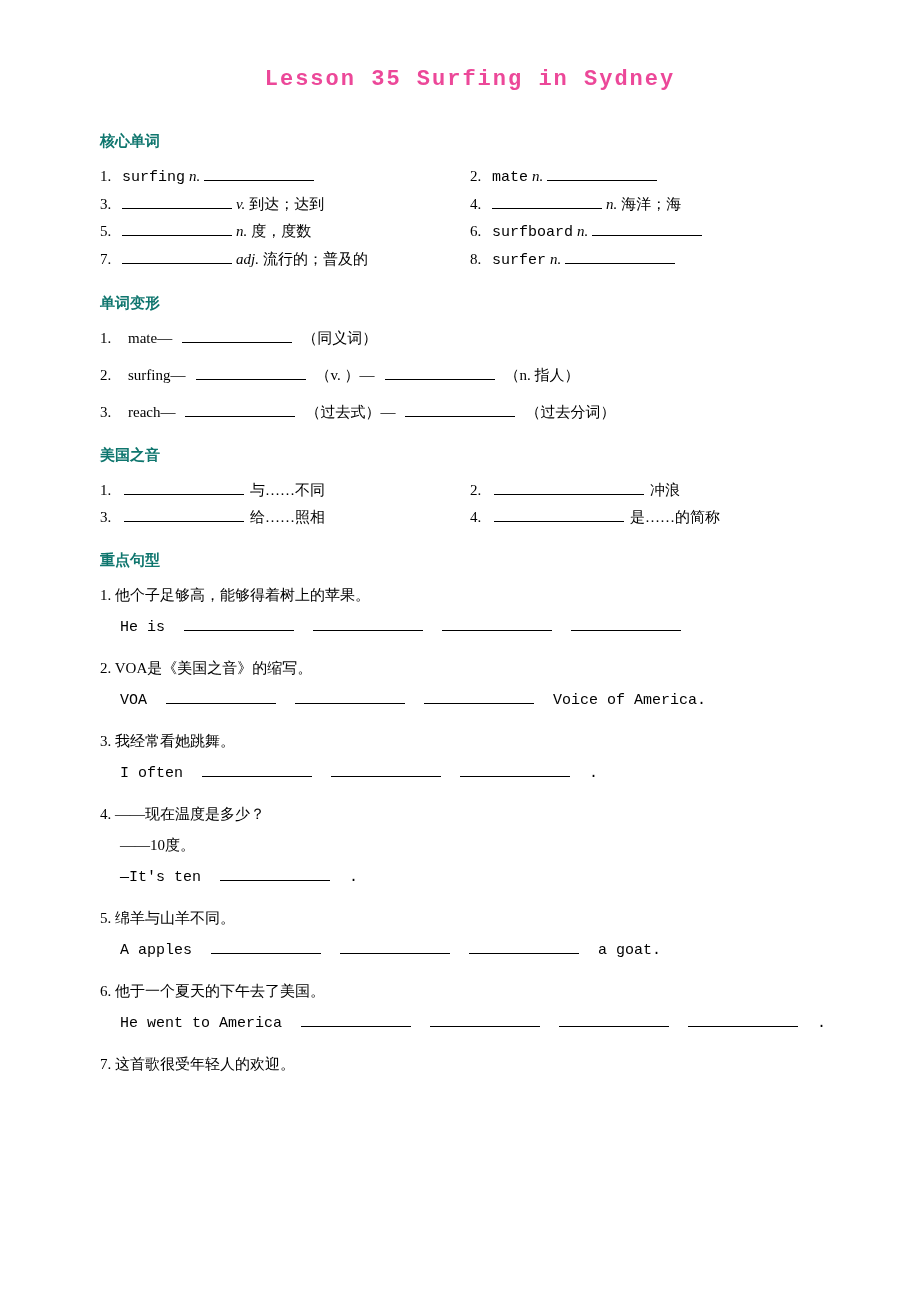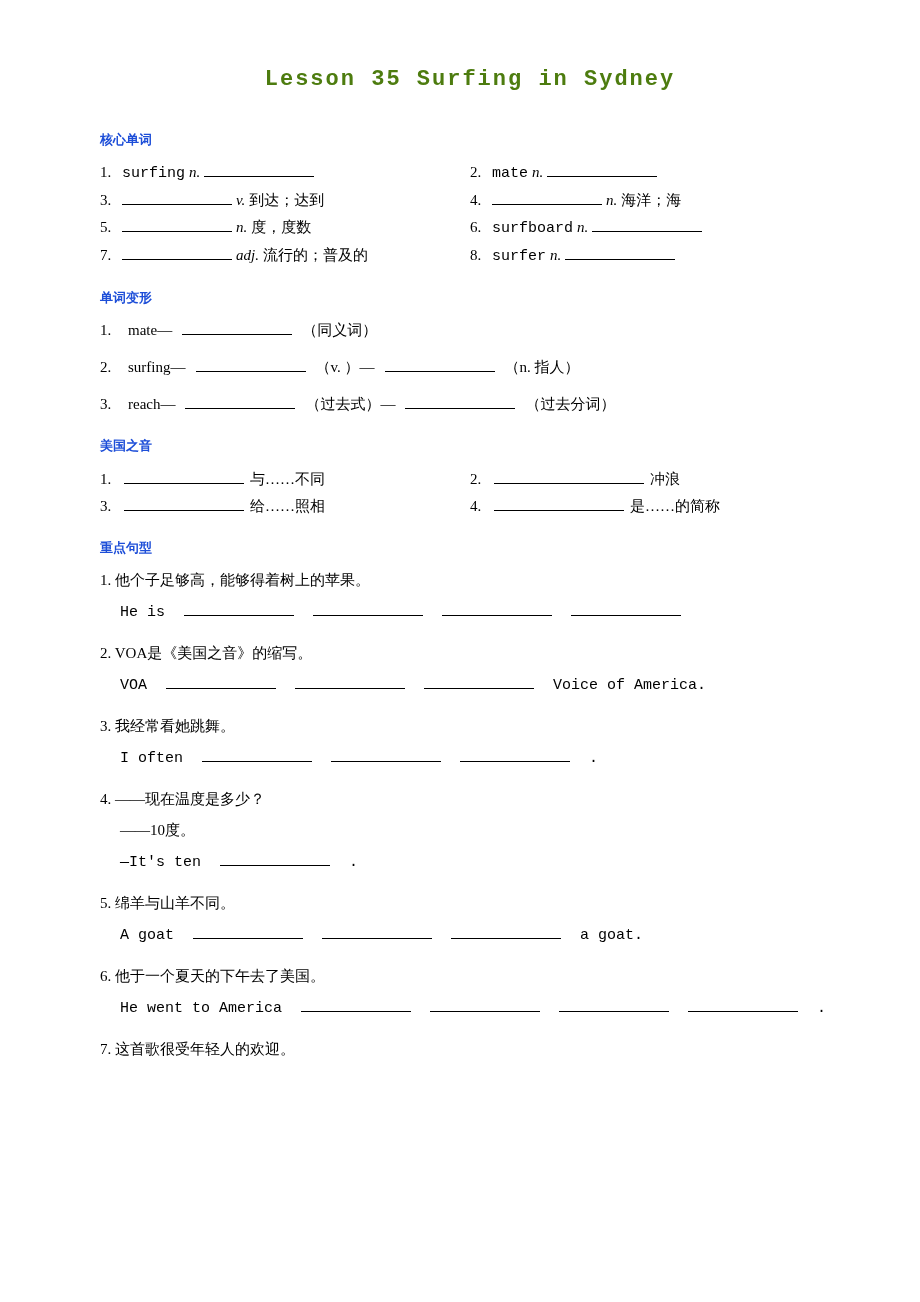--- a/index.html
+++ b/index.html
@@ -16,32 +16,32 @@
       width: 920px;
       min-height: 1302px;
       padding: 60px 80px 60px 100px;
       line-height: 1.8;
     }
 
     .title {
       text-align: center;
       font-size: 22px;
       font-weight: bold;
-      color: #4d7c0f;
+      color: #ec4899;
       font-family: "Courier New", Courier, monospace;
       margin-bottom: 28px;
       letter-spacing: 2px;
     }
 
     .section-title {
-      font-size: 13px;
+      font-size: 15px;
       font-weight: bold;
       margin-top: 16px;
       margin-bottom: 8px;
-      color: #1d4ed8;
+      color: #0f766e;
     }
 
     .row {
       display: flex;
       align-items: baseline;
       margin-bottom: 10px;
       gap: 10px;
     }
 
     .two-col {
@@ -281,21 +281,21 @@
     <span class="blank blank-md"></span>
     <span class="mono">.</span>
   </div>
 </div>
 
 <div class="exercise-item">
   <div class="chinese-line">
     <span class="item-num">5.</span> 绵羊与山羊不同。
   </div>
   <div class="english-line">
-    <span class="mono">A goat</span>
+    <span class="mono">A apples</span>
     <span class="blank blank-md"></span>
     <span class="blank blank-md"></span>
     <span class="blank blank-md"></span>
     <span class="mono">a goat.</span>
   </div>
 </div>
 
 <div class="exercise-item">
   <div class="chinese-line">
     <span class="item-num">6.</span> 他于一个夏天的下午去了美国。

